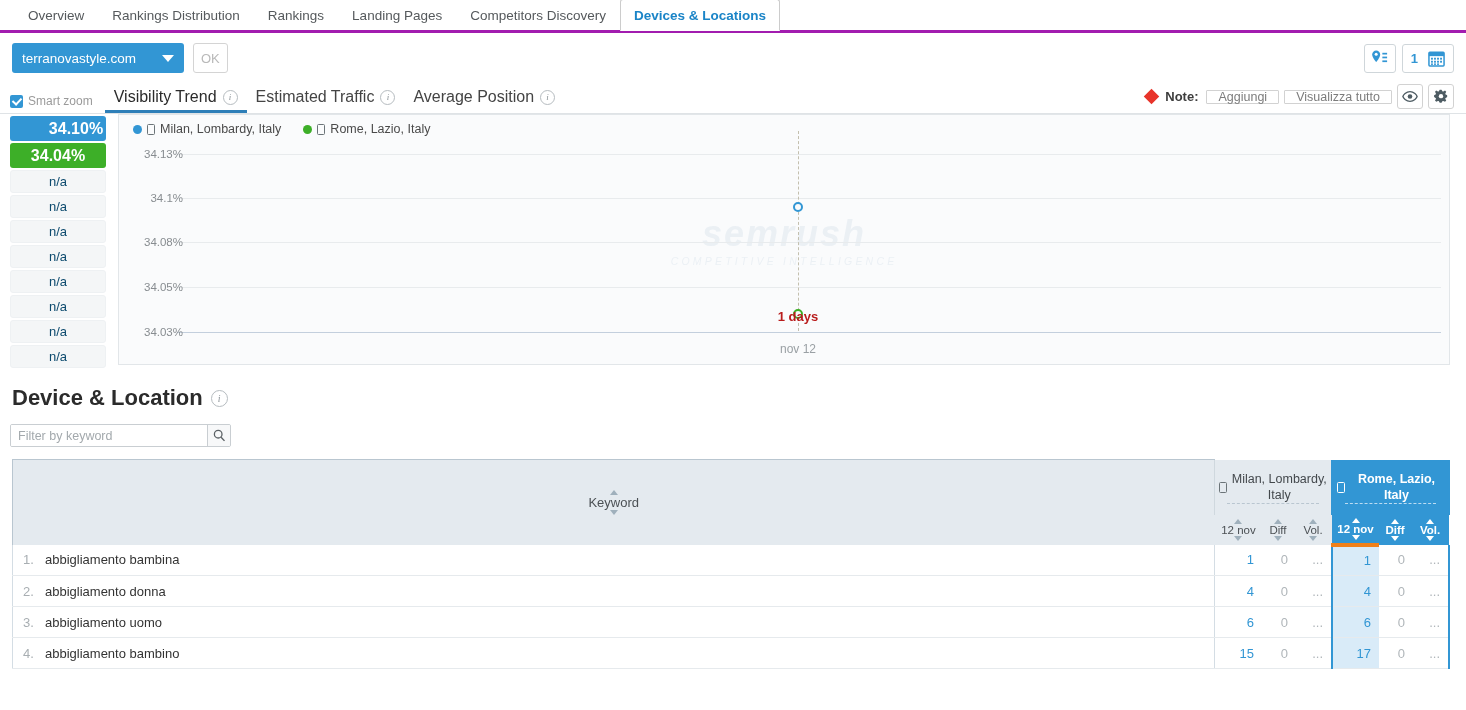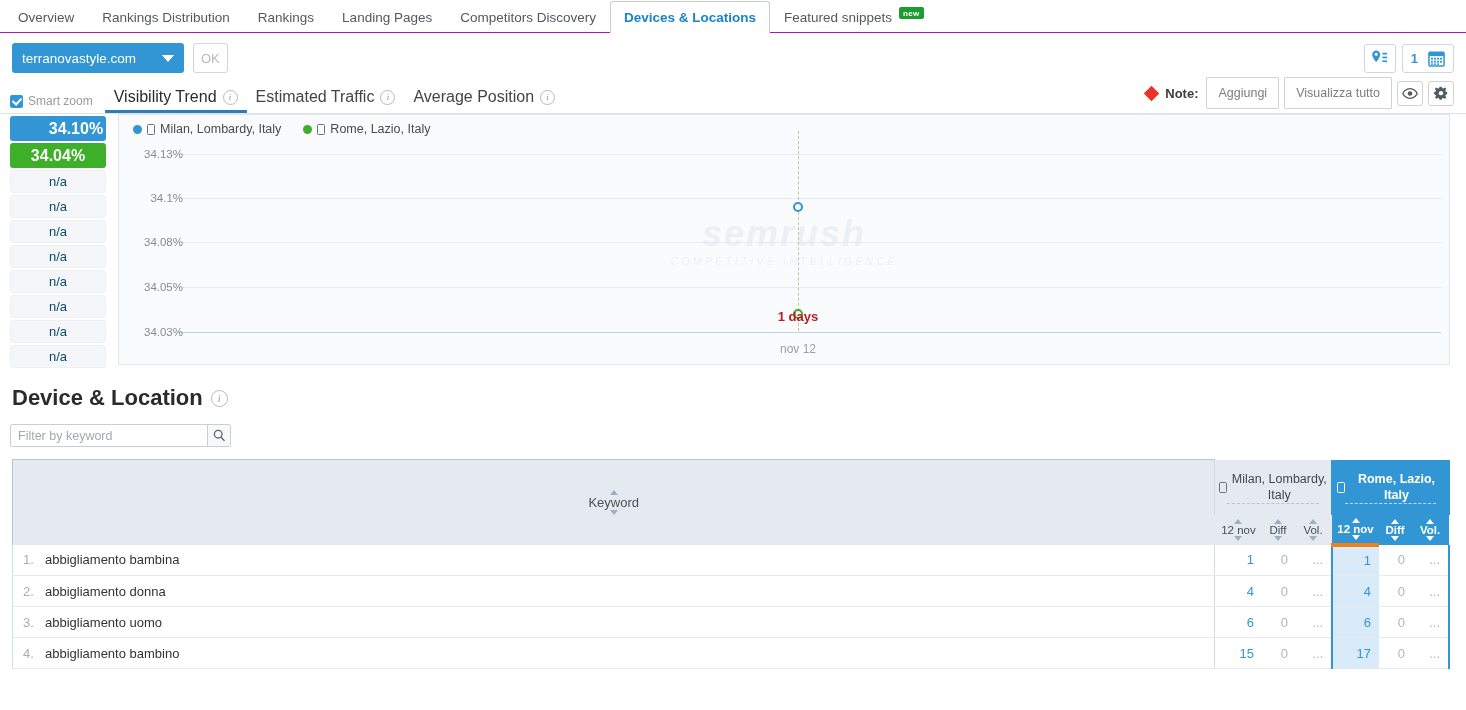--- a/index.html
+++ b/index.html
@@ -9,24 +9,24 @@
     background: #fff;
     font-family: "Liberation Sans", sans-serif;
     font-size: 13px;
     color: #333;
     overflow: hidden;
   }
 
   
   .tabbar {
     height: 33px;
-    border-bottom: 1px solid #a21caf;
-    display: flex;
-    align-items: flex-start;
-    padding-left: 4px;
+    border-bottom: 3px solid #a21caf;
+    display: flex;
+    align-items: flex-end;
+    padding-left: 14px;
     background: #fff;
     position: relative;
   }
   .tab {
     height: 32px;
     display: flex;
     align-items: center;
     padding: 0 13px;
     font-size: 13.5px;
     color: #55595c;
@@ -201,21 +201,21 @@
     margin-bottom: 4px;
   }
   .note-diamond {
     width: 11px; height: 11px;
     background: #e8342a;
     transform: rotate(45deg);
     margin-right: 3px;
   }
   .note-label { font-size: 13px; color: #3d3d3d; font-weight: bold; margin-right: 3px; }
   .ghost-btn {
-    height: 32px;
+    height: 14px;
     border: 1px solid #d2d2d2;
     border-radius: 1px;
     background: #fff;
     color: #7c7c7c;
     padding: 0 11px;
     display: flex; align-items: center;
     font-size: 12.5px;
     cursor: pointer;
   }
   .sq-btn {
@@ -509,24 +509,20 @@
     </div>
   <div class="tab">
       <span>Landing Pages</span>
     </div>
   <div class="tab">
       <span>Competitors Discovery</span>
     </div>
   <div class="tab active">
       <span>Devices &amp; Locations</span>
     </div>
-  <div class="tab">
-    <span>Featured snippets</span>
-    <span class="badge-new">new</span>
-  </div>
 </div>
 
 <div class="toolbar1">
   <div class="domain-select">
     <span>terranovastyle.com</span>
     <span class="caret-down"></span>
   </div>
   <div class="ok-btn">
       <span>OK</span>
     </div>

